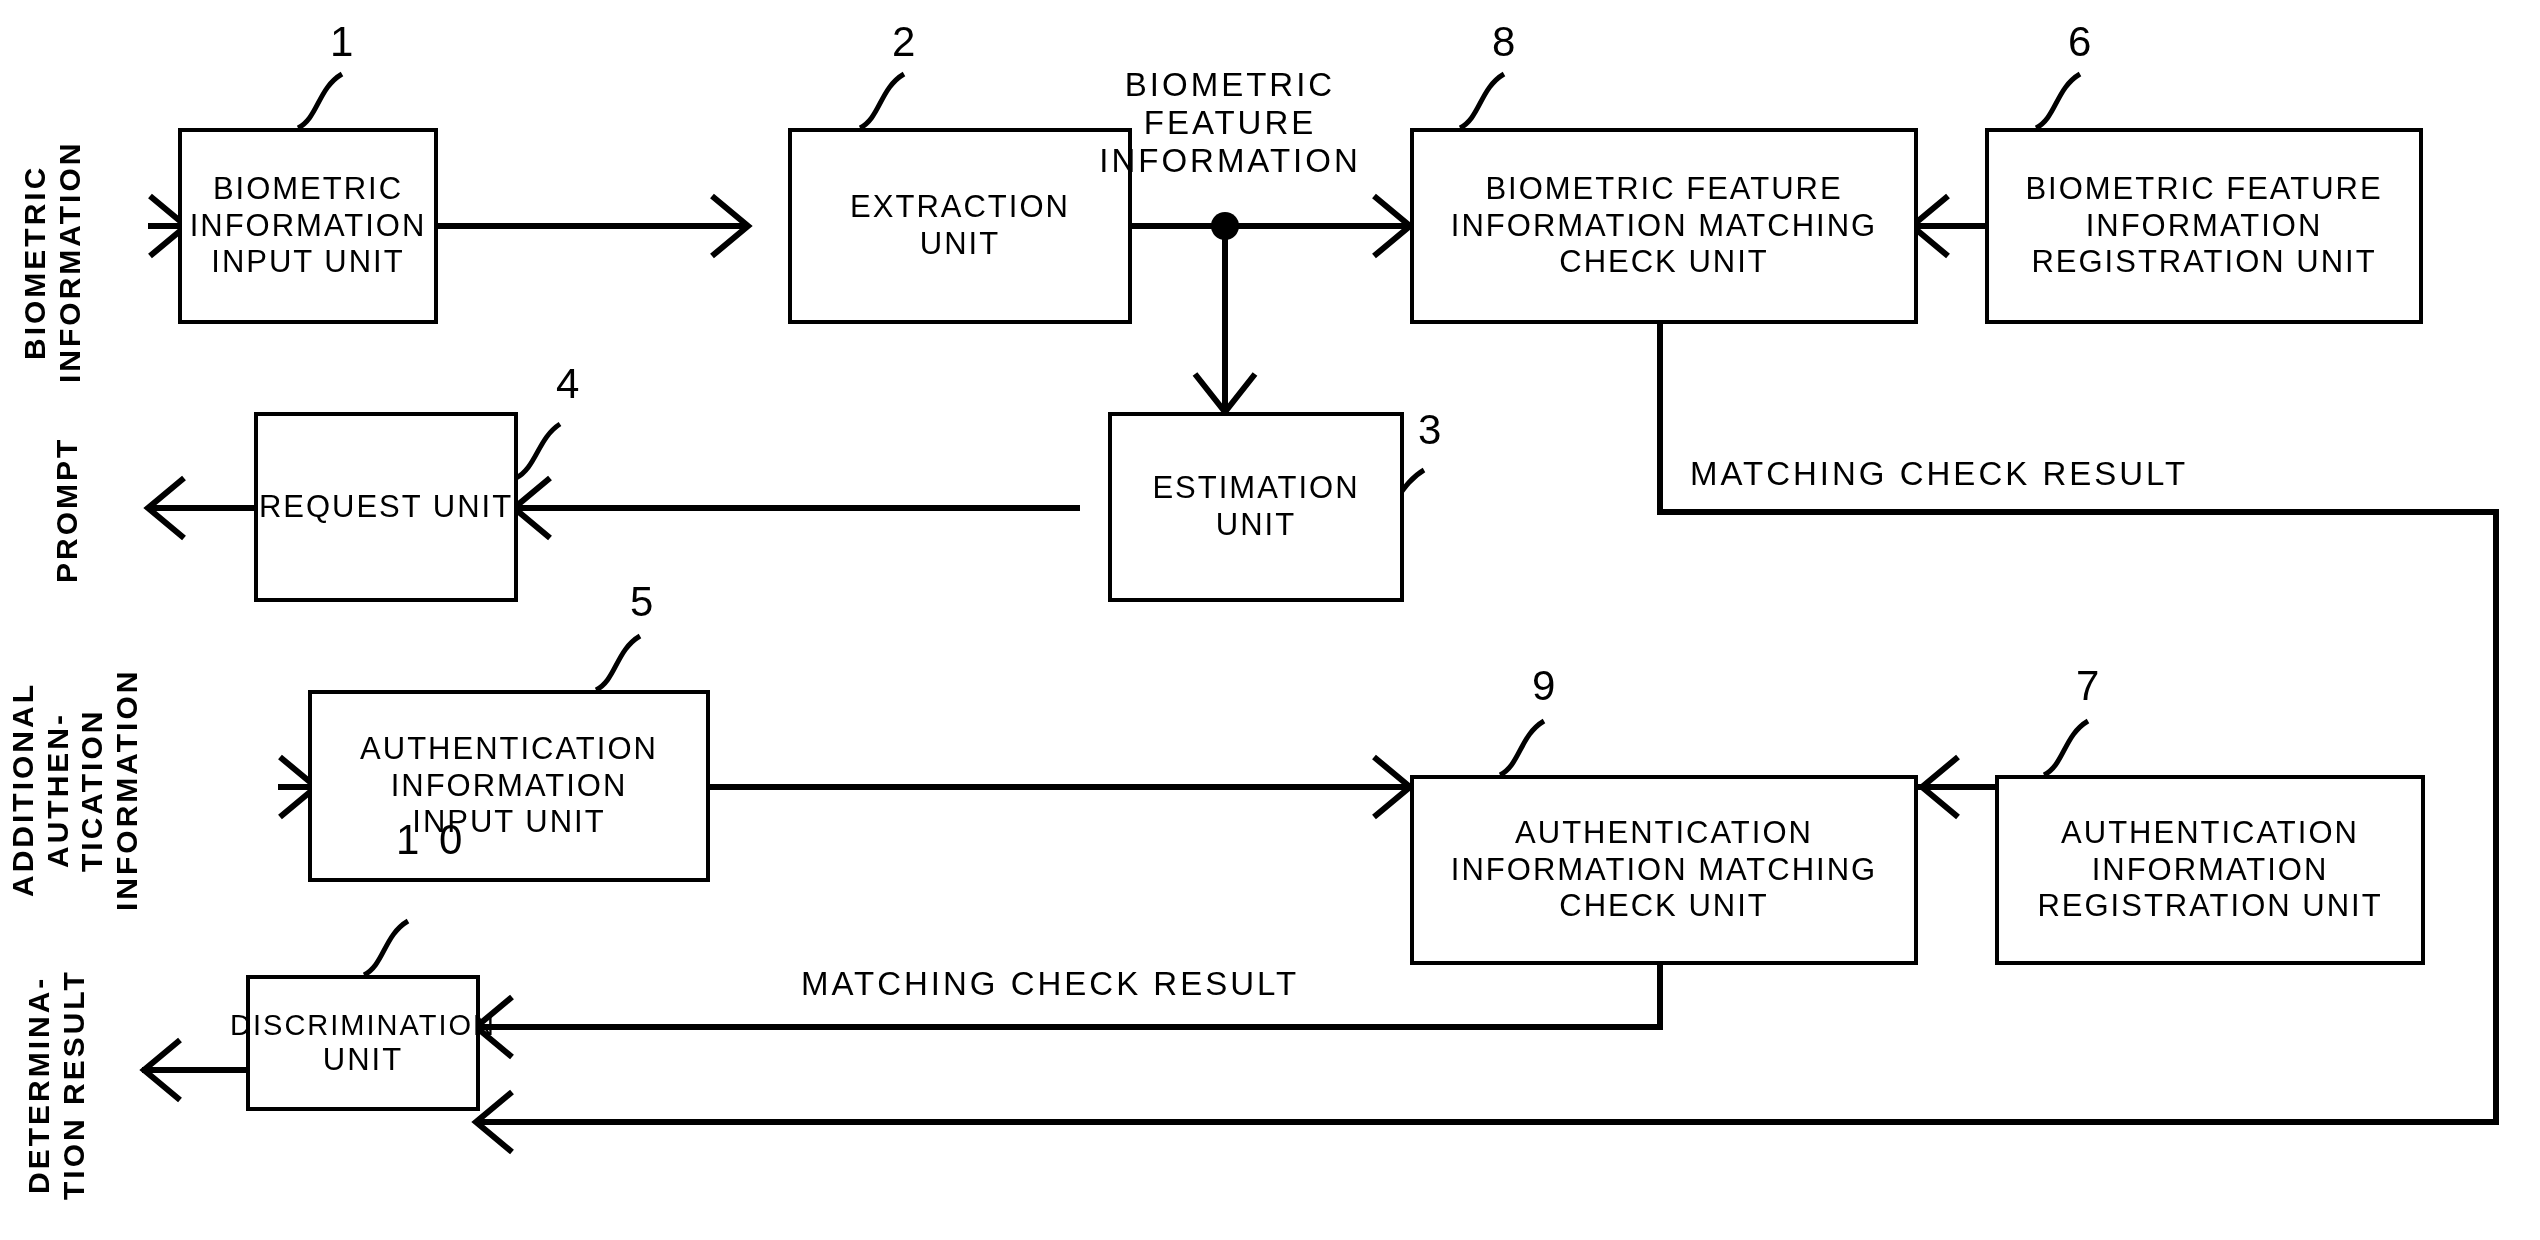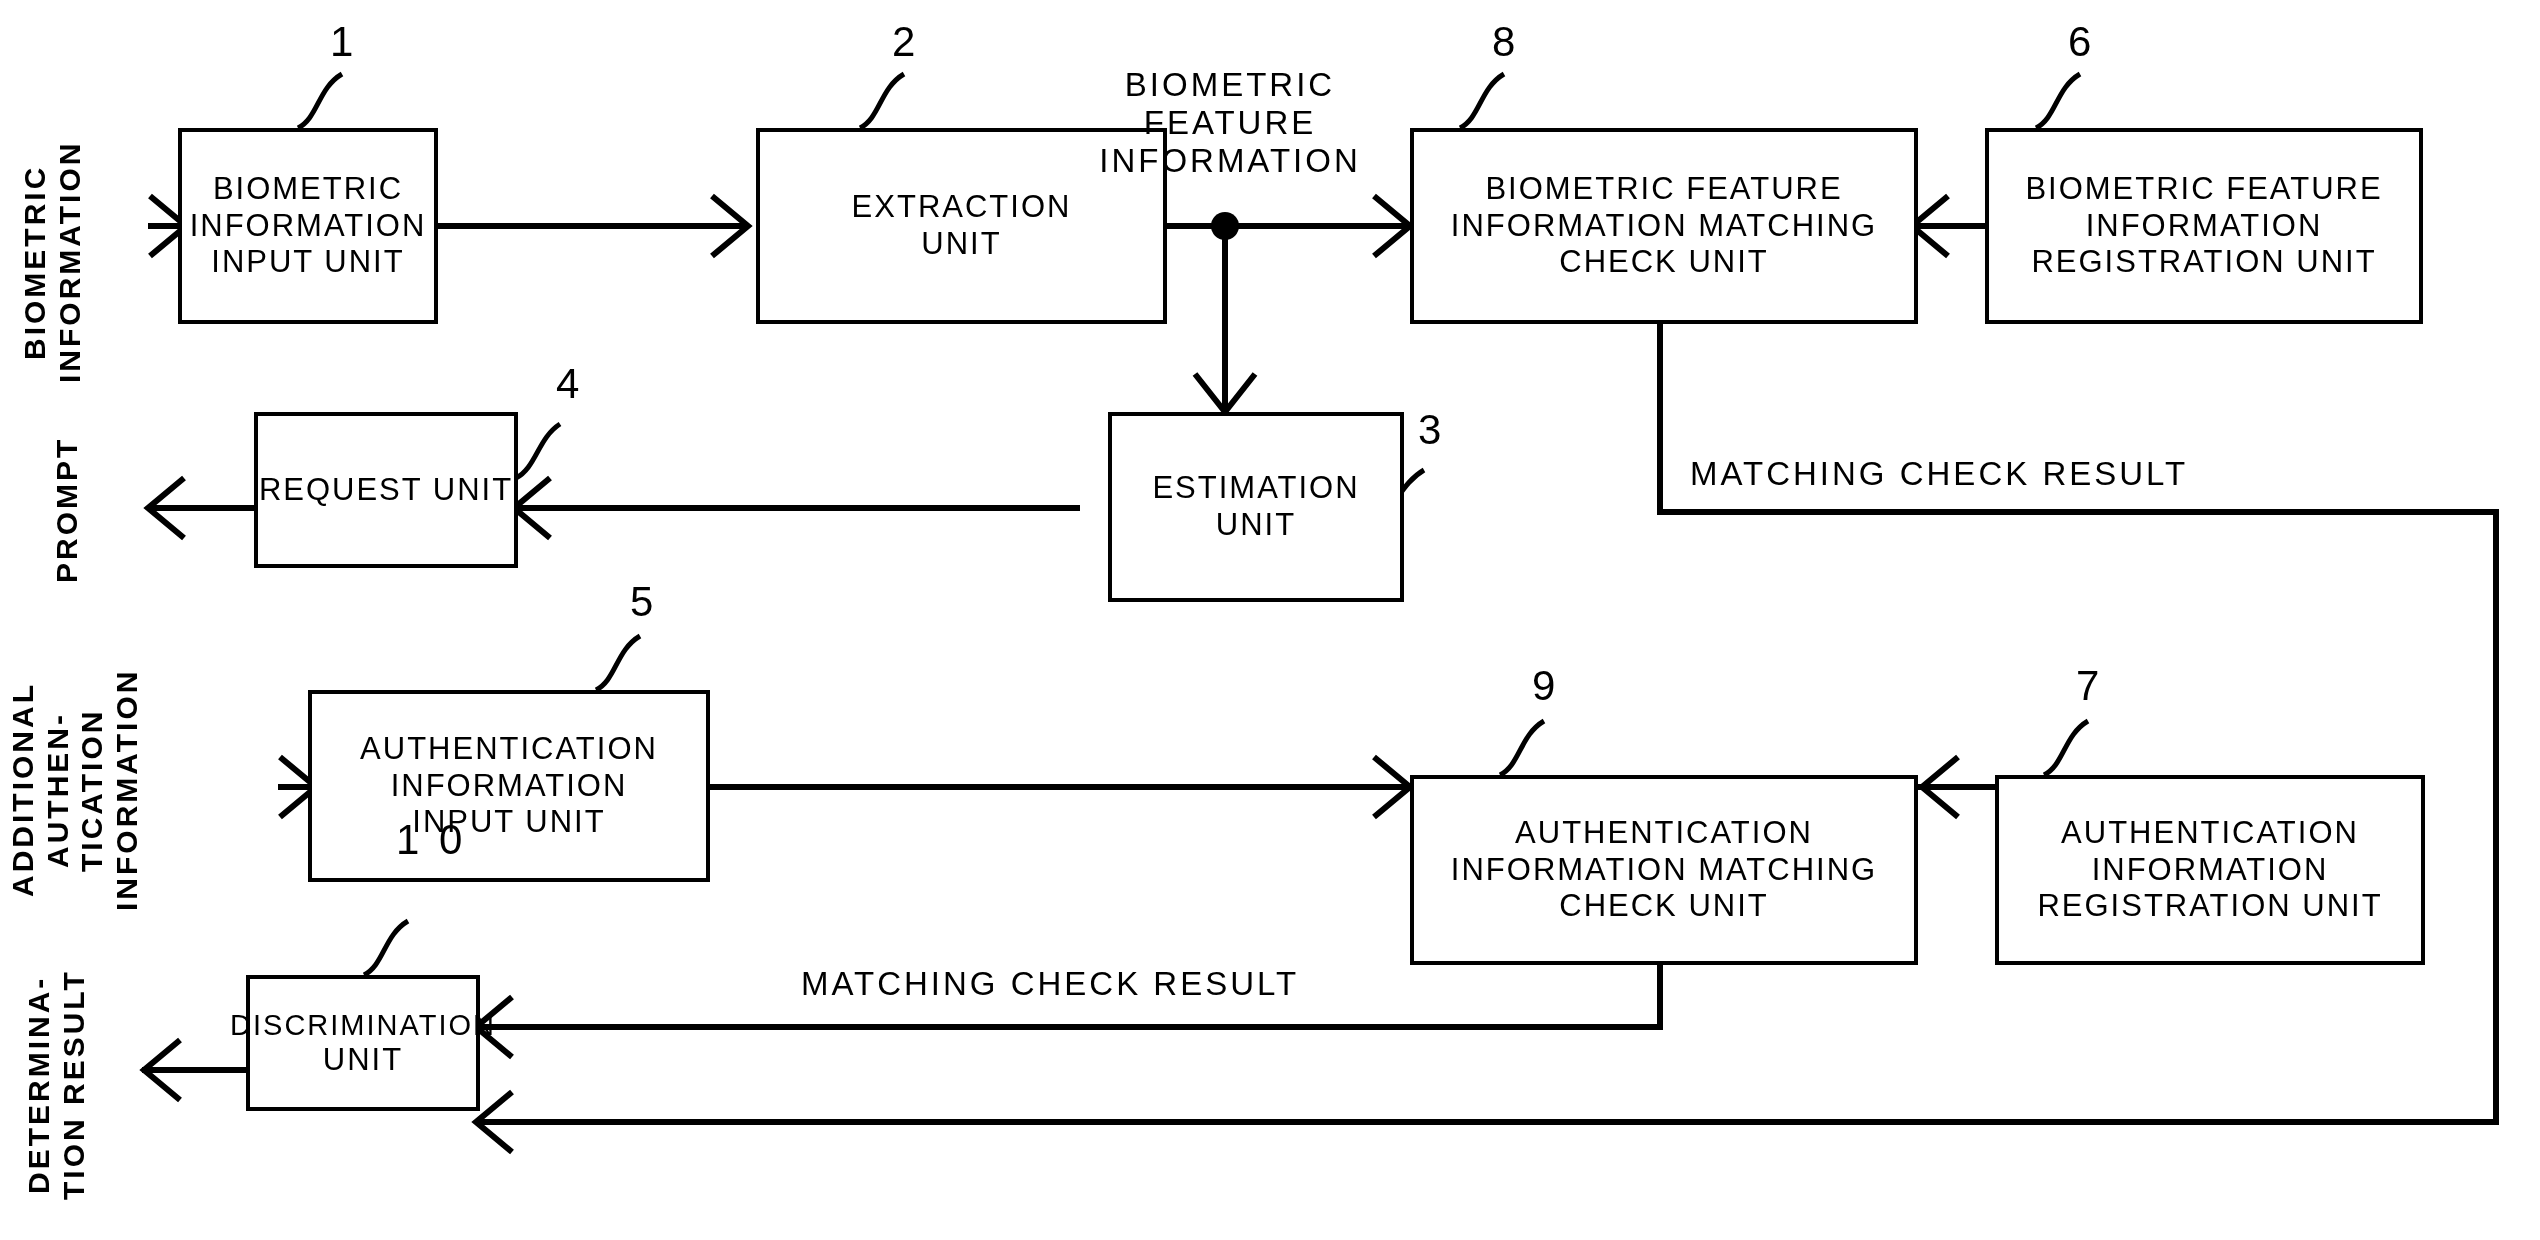--- a/index.html
+++ b/index.html
@@ -113,37 +113,37 @@
 
   <div class="box" style="left:178px;top:128px;width:260px;height:196px;">
     <span>BIOMETRIC</span>
     <span>INFORMATION</span>
     <span>INPUT UNIT</span>
   </div>
   <div class="reftag" style="left:330px;top:18px;">
     <span>1</span>
   </div>
 
-  <div class="box" style="left:756px;top:128px;width:411px;height:196px;align-items:center;">
+  <div class="box" style="left:788px;top:128px;width:344px;height:196px;align-items:center;">
     <span>EXTRACTION</span>
     <span>UNIT</span>
   </div>
   <div class="reftag" style="left:892px;top:18px;">
     <span>2</span>
   </div>
 
   <div class="box" style="left:1080px;top:412px;width:296px;height:190px;margin-left:28px;">
     <span>ESTIMATION</span>
     <span>UNIT</span>
   </div>
   <div class="reftag" style="left:1418px;top:406px;">
     <span>3</span>
   </div>
 
-  <div class="box" style="left:254px;top:412px;width:264px;height:156px;">
+  <div class="box" style="left:254px;top:412px;width:264px;height:190px;">
     <span>REQUEST UNIT</span>
   </div>
   <div class="reftag" style="left:556px;top:360px;">
     <span>4</span>
   </div>
 
   <div class="box" style="left:308px;top:690px;width:402px;height:192px;">
     <span>AUTHENTICATION</span>
     <span>INFORMATION</span>
     <span>INPUT UNIT</span>

